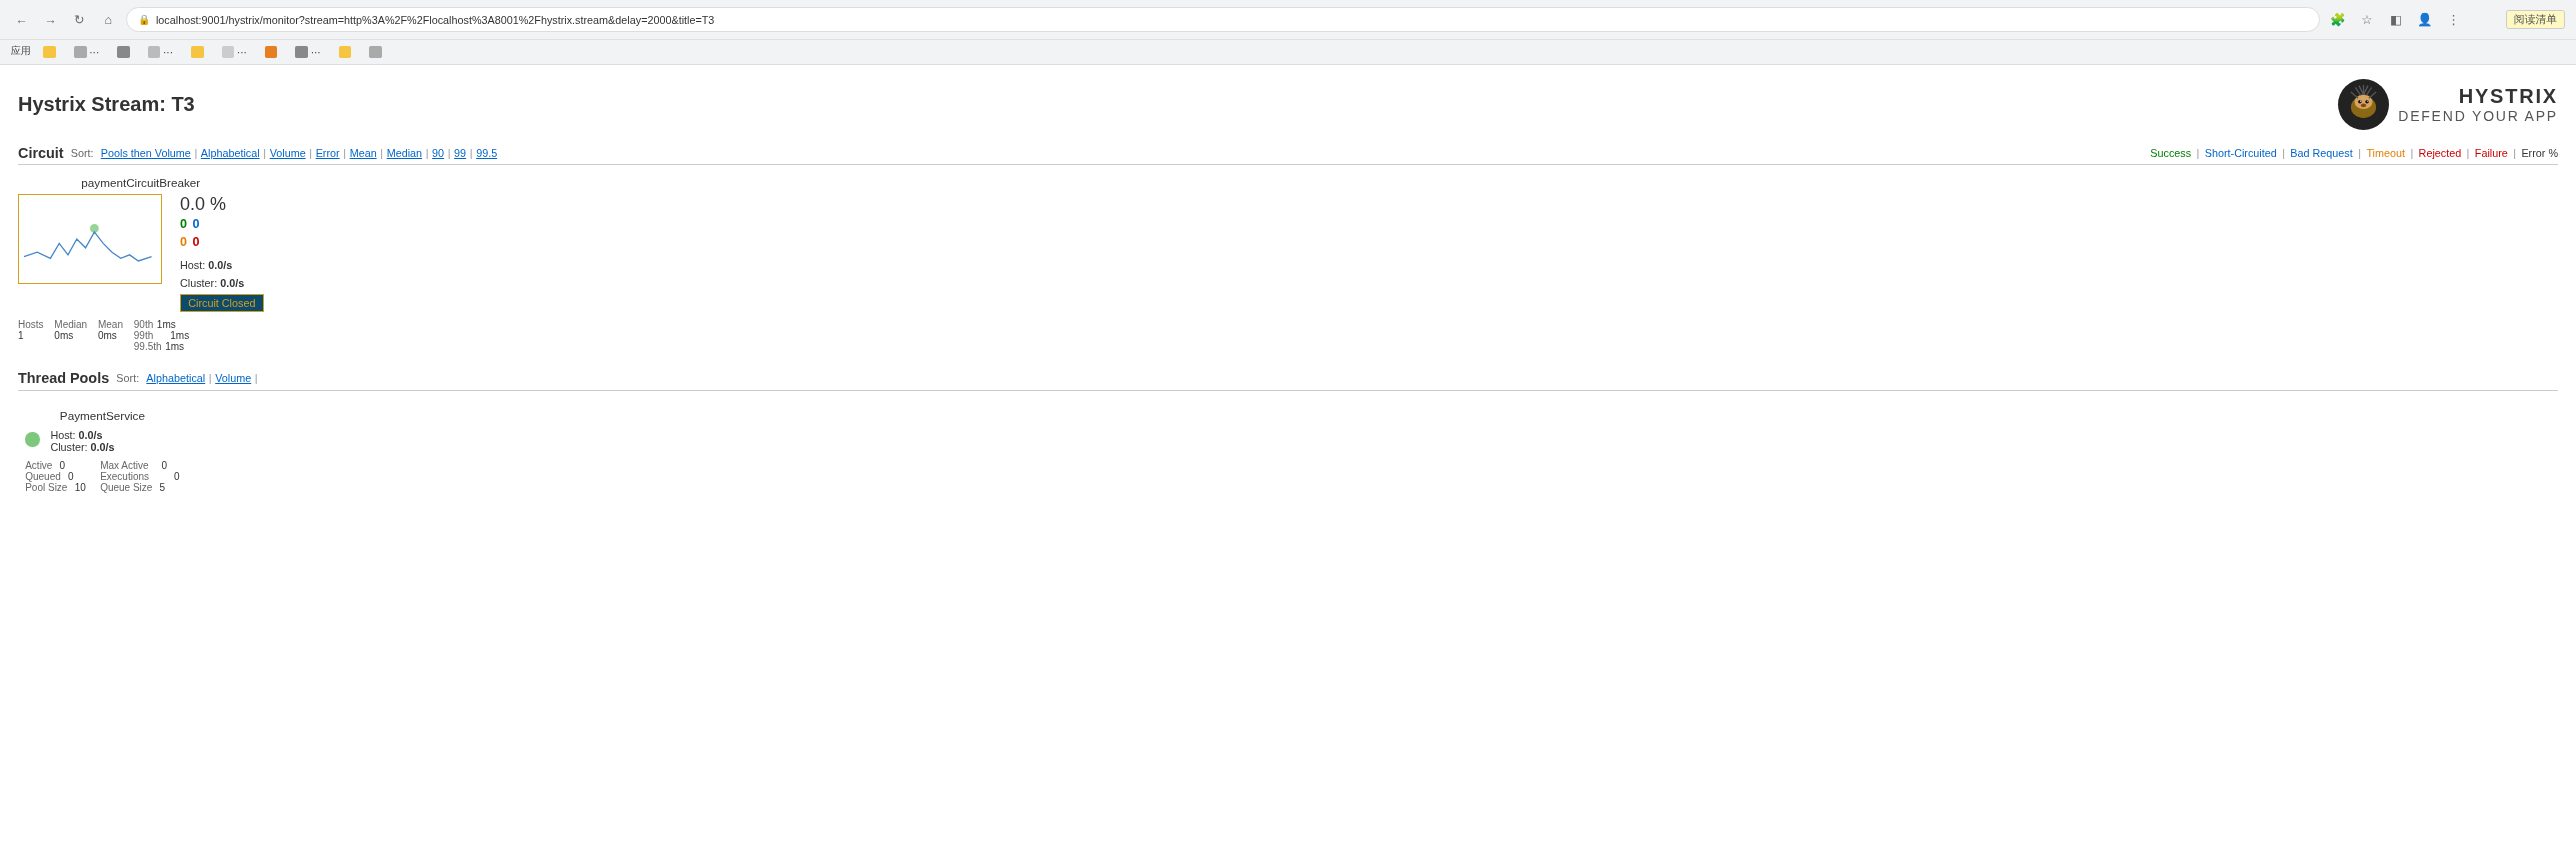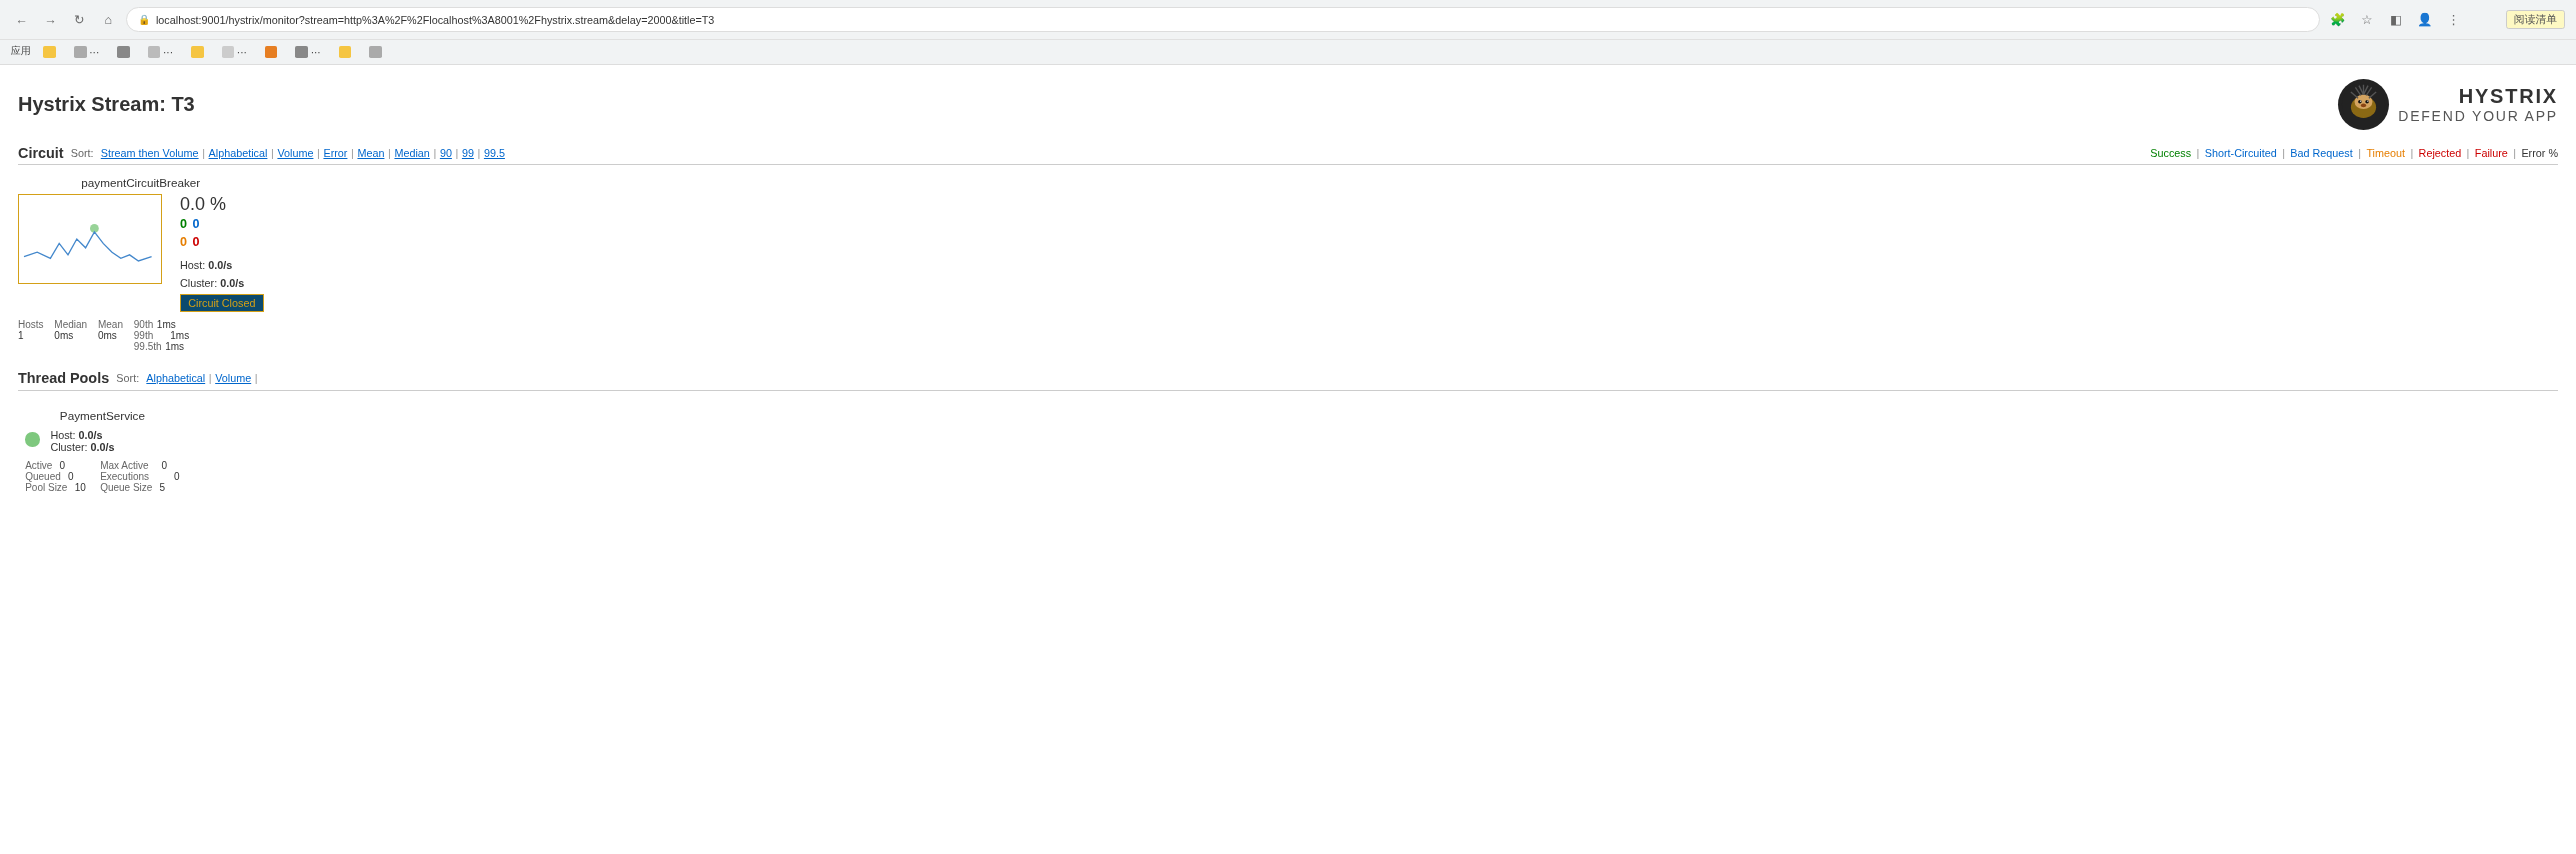--- a/index.html
+++ b/index.html
@@ -191,21 +191,21 @@
         <div class="hystrix-logo-subtitle">DEFEND YOUR APP</div>
       </div>
     </div>
   </div>
 
   
   <div class="section-header">
     <span class="section-title">Circuit</span>
     <span class="sort-label">Sort:</span>
     <div class="sort-links">
-      <a class="sort-link">Stream then Volume</a>
+      <a class="sort-link">Pools then Volume</a>
       <span class="sort-separator">|</span>
       <a class="sort-link">Alphabetical</a>
       <span class="sort-separator">|</span>
       <a class="sort-link">Volume</a>
       <span class="sort-separator">|</span>
       <a class="sort-link">Error</a>
       <span class="sort-separator">|</span>
       <a class="sort-link">Mean</a>
       <span class="sort-separator">|</span>
       <a class="sort-link">Median</a>

